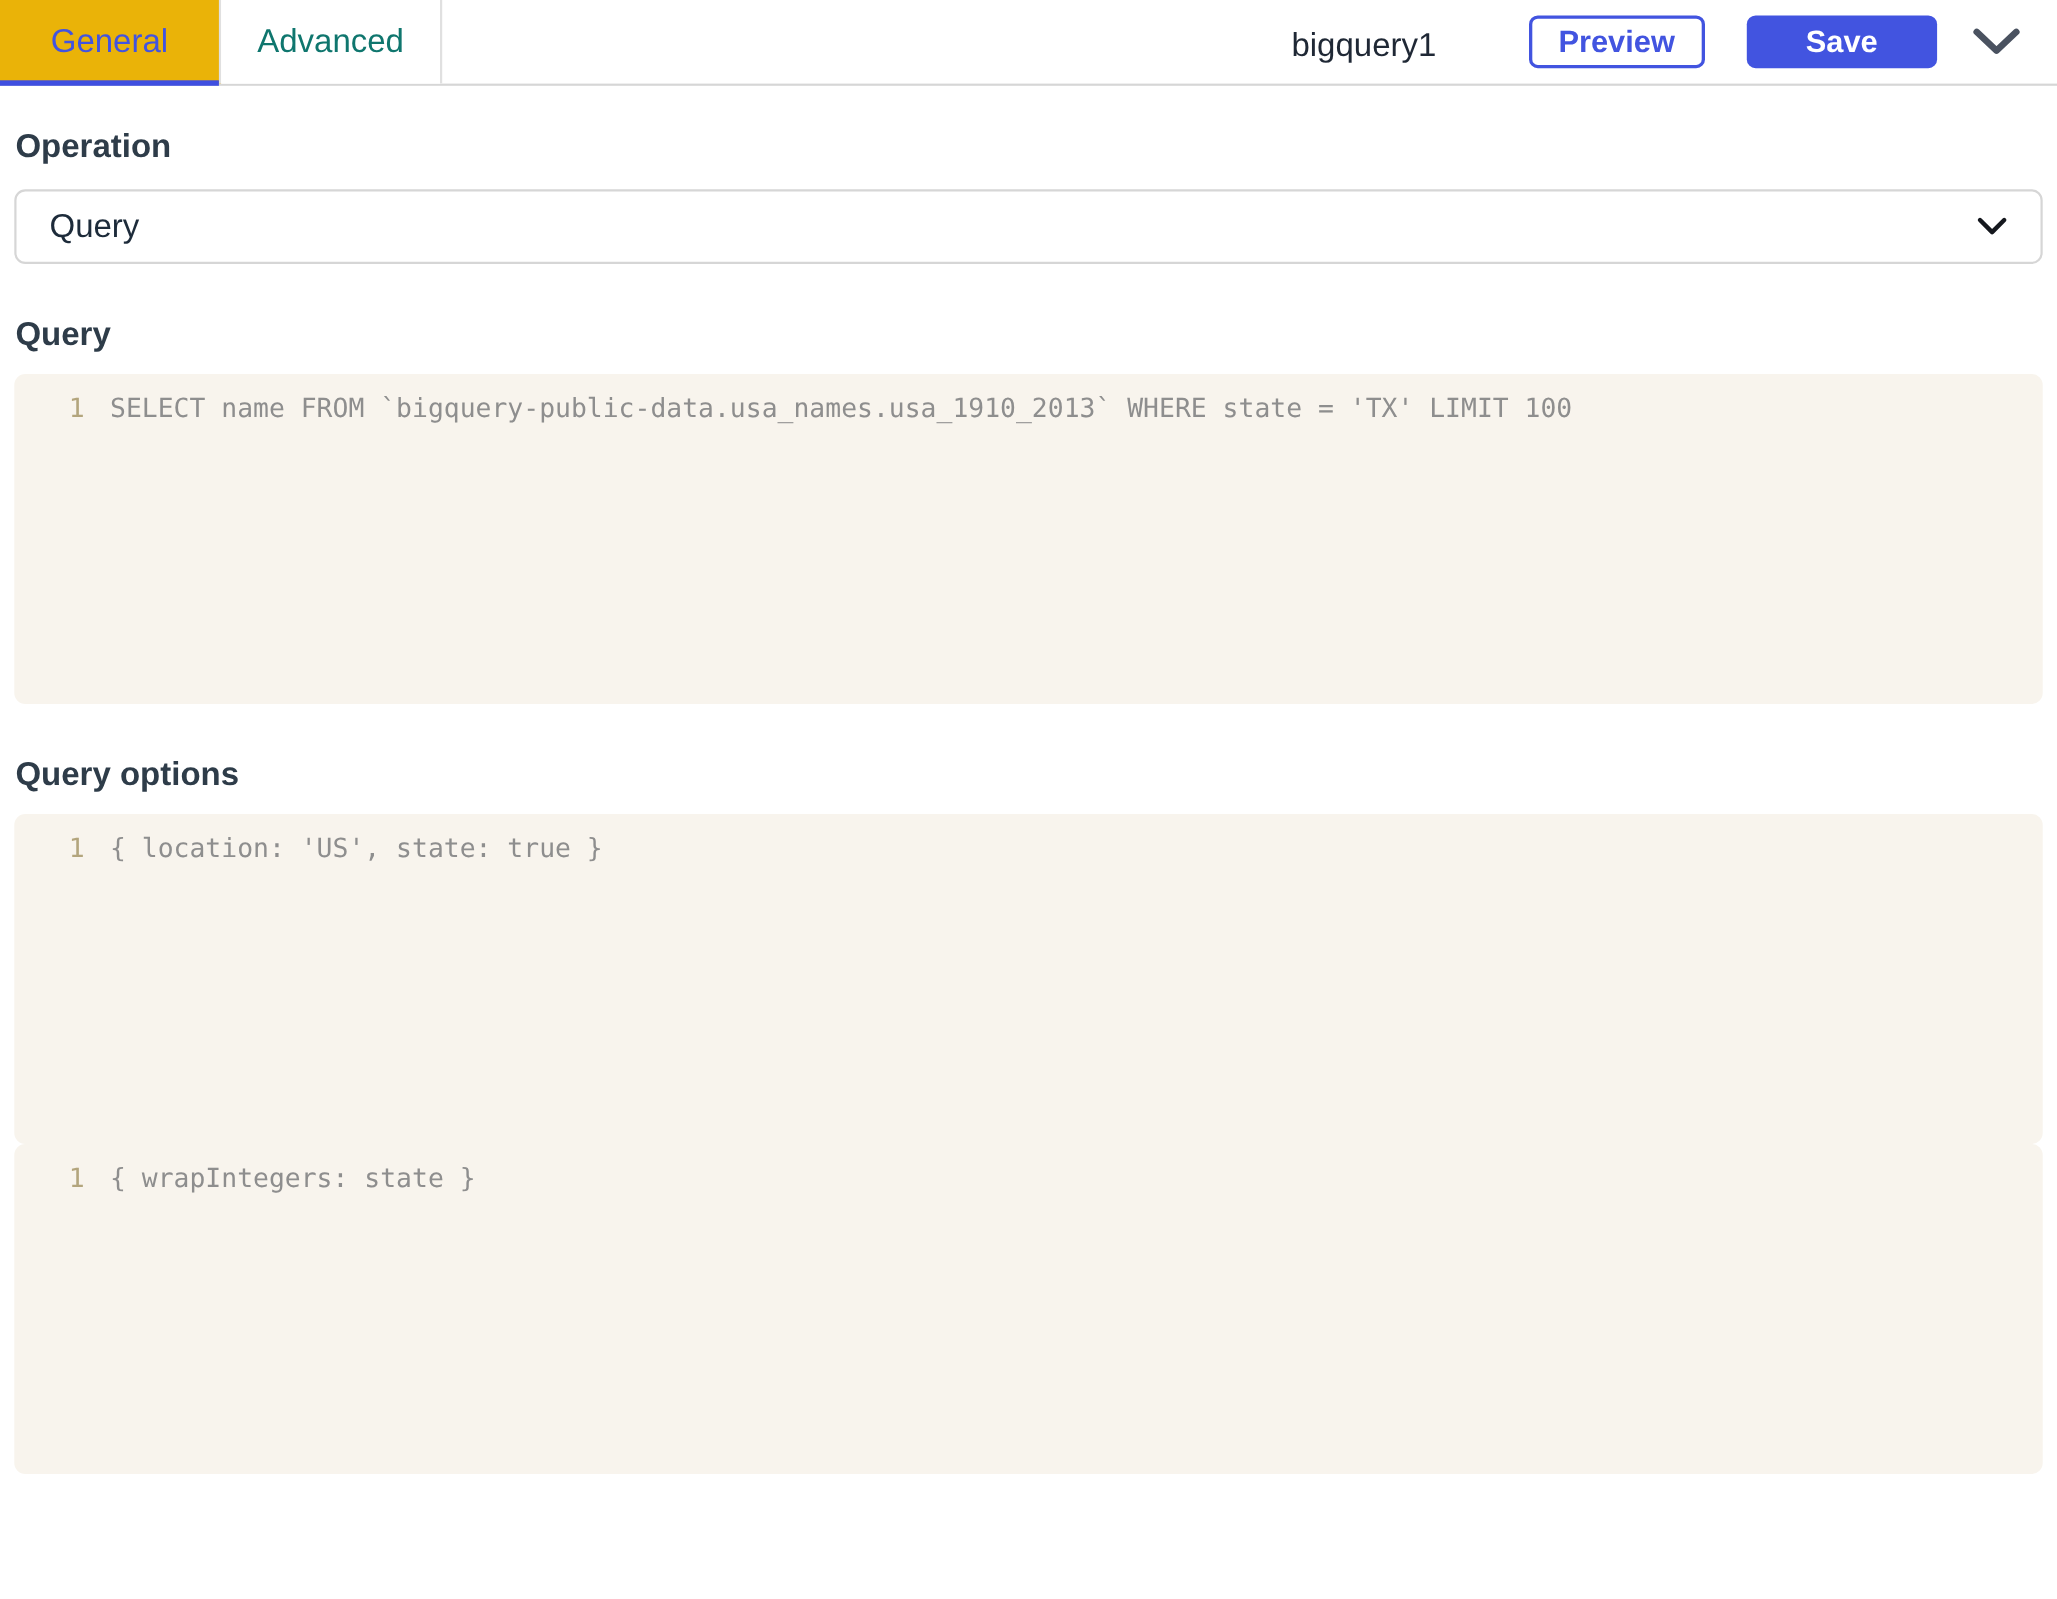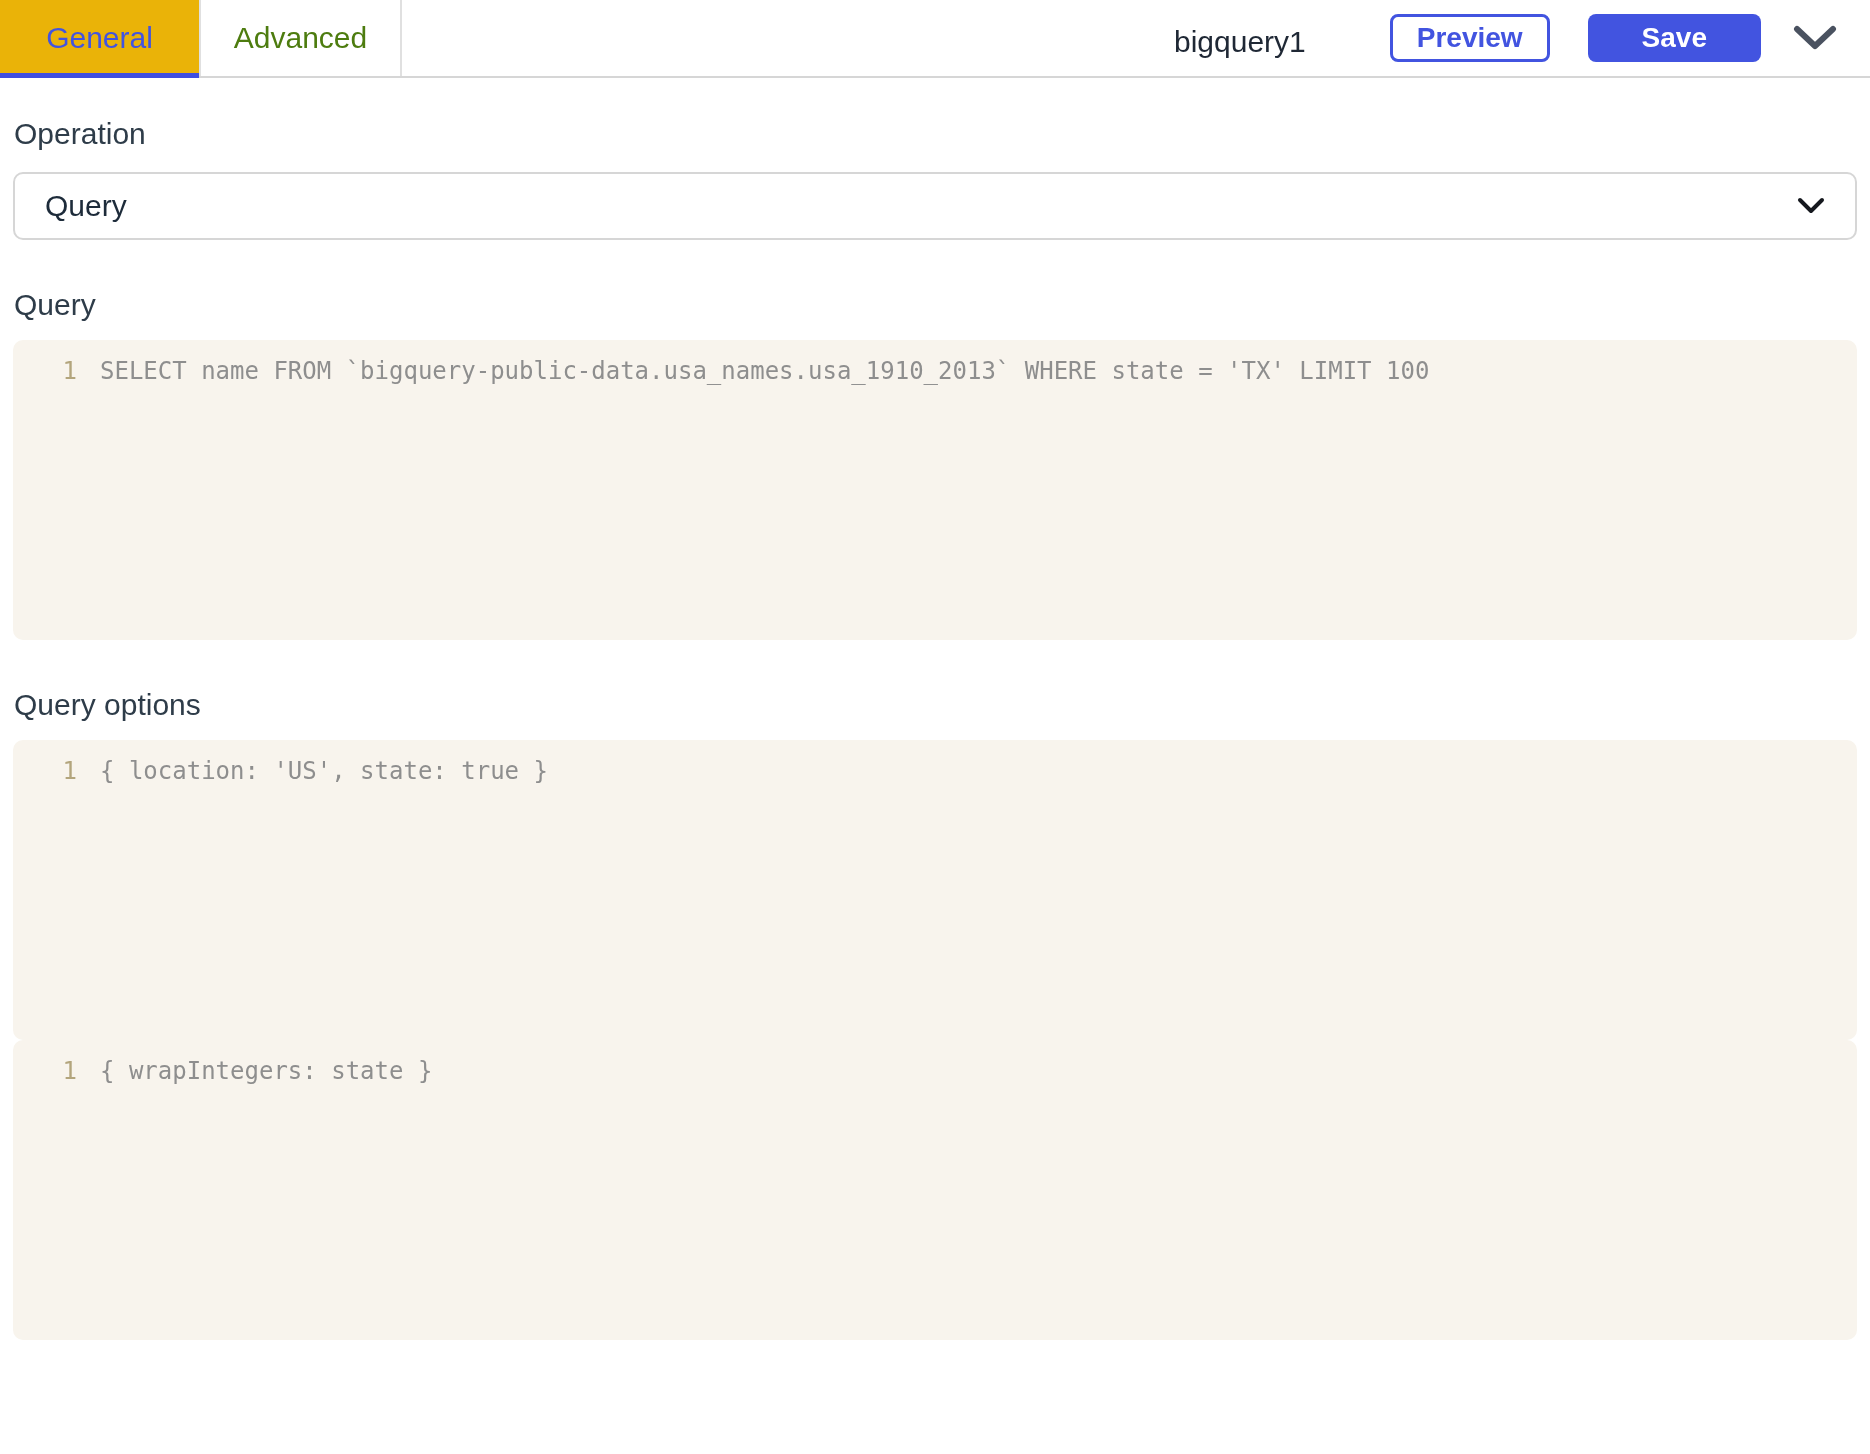--- a/index.html
+++ b/index.html
@@ -3,40 +3,40 @@
 <meta charset="utf-8">
 <style>
   * { margin:0; padding:0; box-sizing:border-box; }
   html,body { width:1870px; height:1454px; background:#ffffff; overflow:hidden;
               font-family:"Liberation Sans", sans-serif; }
 
   
   .topbar { position:relative; height:78px; background:#ffffff;
             border-bottom:2px solid #d6d6d6; display:flex; align-items:stretch; }
   .tab { width:201px; display:flex; align-items:center; justify-content:center;
-         font-size:30px; color:#4d7c0f; border-right:2px solid #e0e0e0;
+         font-size:30px; color:#0f766e; border-right:2px solid #e0e0e0;
          position:relative; cursor:pointer; background:#ffffff; }
   .tab.active { background:#eab308; color:#4254e0; }
   .tab-indicator { position:absolute; left:0; right:0; bottom:-2px; height:5px;
                    background:#3f4fe0; }
   .topbar-title { position:absolute; left:1174px; top:0; height:84px;
                   display:flex; align-items:center; font-size:30px; font-weight:400;
                   color:#1f2835; }
   .topbar-actions { position:absolute; right:33px; top:0; height:76px;
                     display:flex; align-items:center; gap:18px; }
   .btn { height:48px; border-radius:8px; font-size:28px; font-weight:700;
          display:flex; align-items:center; justify-content:center; cursor:pointer;margin-left:20px; }
   .btn-preview { padding:0 24px; background:#ffffff; border:3px solid #4254e0;
                  color:#4254e0; }
   .btn-save { padding:0 54px; background:#4254e0; border:none; color:#ffffff; }
   .chevron-btn { margin-left:14px; display:flex; align-items:center; cursor:pointer; }
 
   
   .content { padding:0 13px; }
-  .field-label { font-size:30px; font-weight:400; color:#2e3c49; line-height:34px;
+  .field-label { font-size:30px; font-weight:700; color:#2e3c49; line-height:34px;
                  margin:48px 0 18px 1px; }
   .field-label.first { margin-top:39px; margin-bottom:21px; }
 
   .select { height:68px; border:2px solid #d6d6d6; border-radius:10px;
             background:#ffffff; display:flex; align-items:center;
             justify-content:space-between; padding:0 30px; font-size:30px;
             color:#1d2b3a; cursor:pointer; }
 
   .editor { background:#f8f4ed; border-radius:10px; height:300px;
             padding:13px 0; font-family:"DejaVu Sans Mono", monospace;

